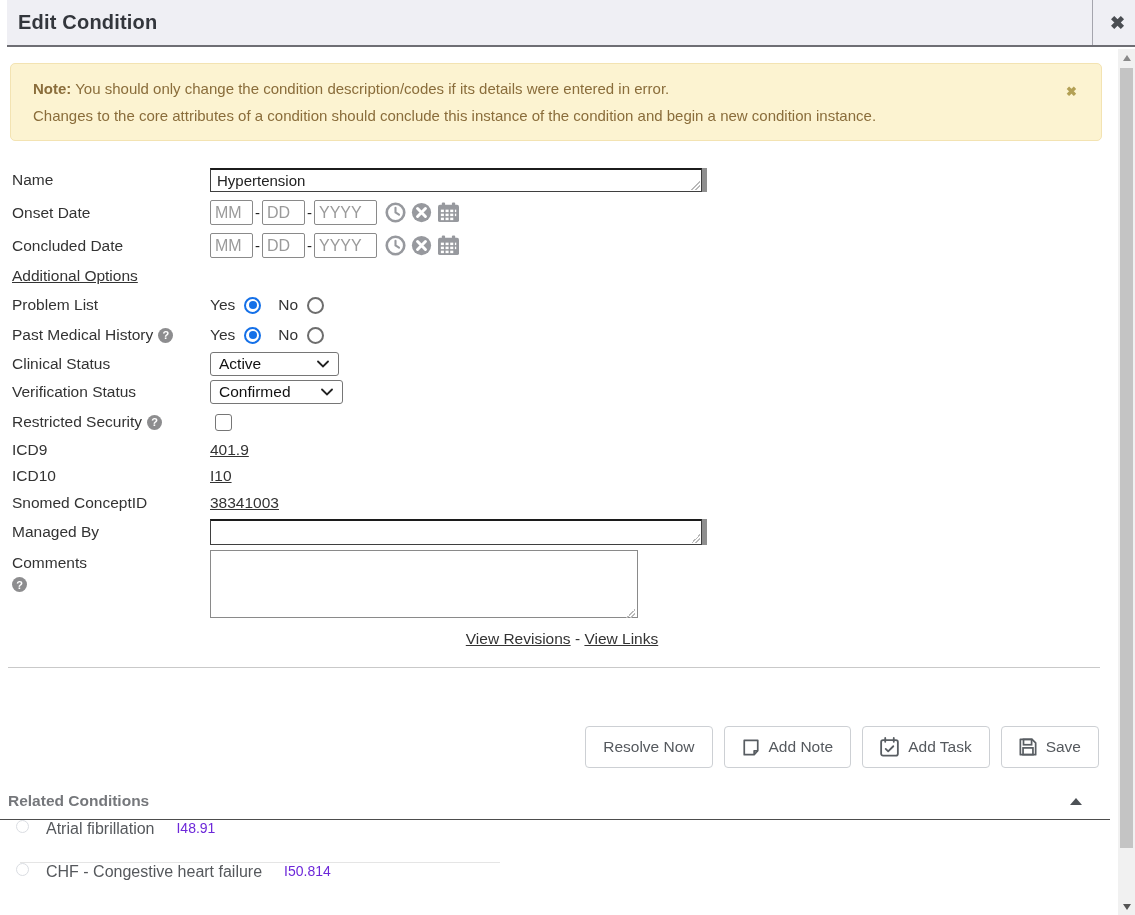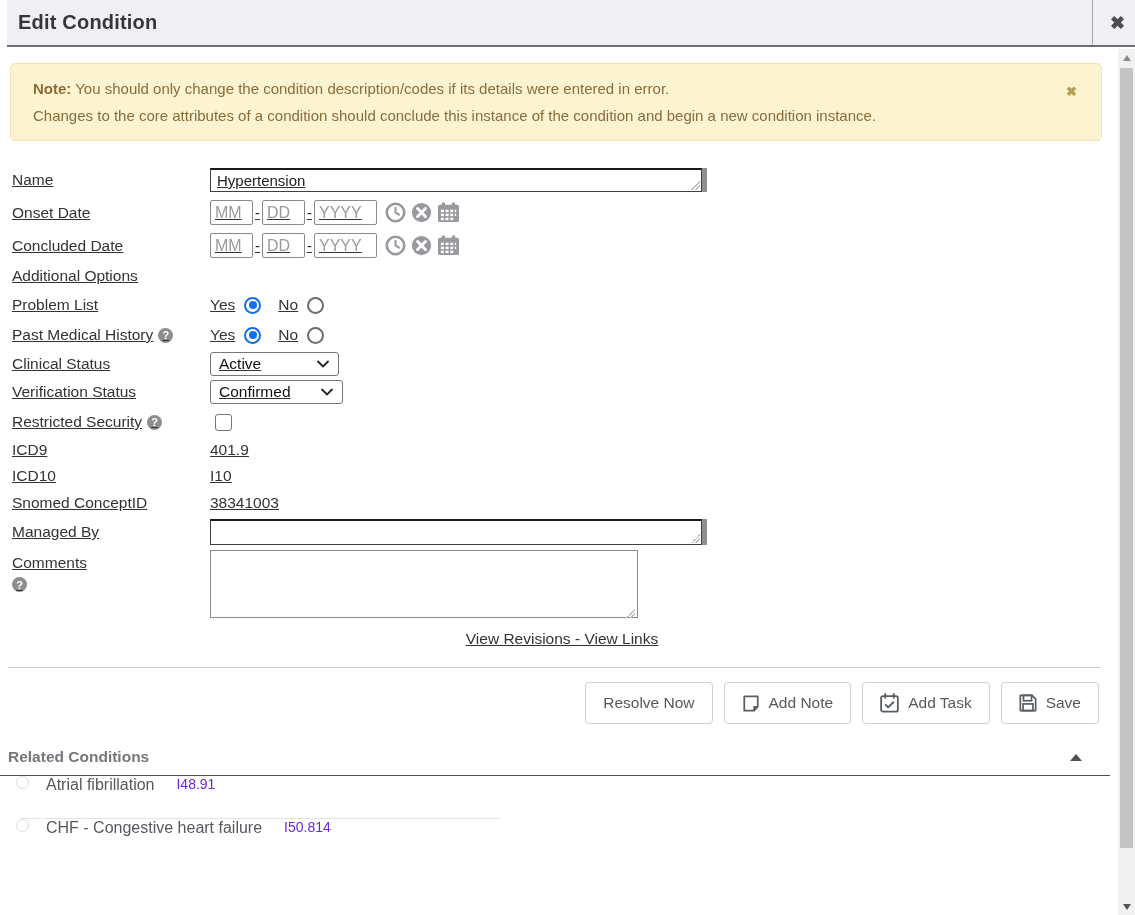--- a/index.html
+++ b/index.html
@@ -14,21 +14,21 @@
 
   
   .body-area { position:absolute; top:49px; left:0; width:1118px; bottom:0; background:#fff; overflow:hidden; }
 
   
   .note-banner { position:relative; margin:14px 16px 0 10px; background:#fcf3d1; border:1px solid #f3e3b2; border-radius:5px; padding:11px 44px 11px 22px; color:#8a6d3b; font-size:15px; line-height:27px; }
   .note-banner b { font-weight:bold; }
   .banner-close { position:absolute; top:21px; right:24px; font-size:16px; font-weight:bold; color:#b3a055; cursor:pointer; line-height:14px; }
 
   
-  .form { margin-top:27px; padding-left:12px;text-decoration:underline; }
+  .form { margin-top:27px; padding-left:12px; }
   .frow { display:flex; align-items:flex-start; }
   .flabel { width:198px; flex:none; font-size:15.5px; color:#333; display:flex; align-items:center; gap:5px; }
   .fvalue { display:flex; align-items:center; }
 
   .help { width:15px; height:15px; border-radius:50%; background:#8d8d8f; color:#fff; font-size:11px; font-weight:bold; display:inline-flex; align-items:center; justify-content:center; flex:none; }
 
   
   .big-input-wrap { position:relative; display:flex; }
   .big-input { width:492px; height:24px; border:1px solid #3f3f3f; border-top:2px solid #1c1c1c; background:#fff; font-size:15px; padding:0 6px; font-family:"Liberation Sans",sans-serif; color:#222; }
   .big-input.tall { height:26px; border-top-width:2px; }
@@ -64,21 +64,21 @@
   .ta-wrap .grip { right:3px; bottom:4px; }
 
   .center-line { text-align:center; font-size:15.5px; color:#333; width:1100px; }
   .last-edited { margin-top:11px; }
   .view-links { margin-top:8px; }
 
   .divider { margin:19px 0 0 8px; width:1092px; border-top:1px solid #c9c9c9; }
 
   
   .btn-row { margin-top:14px; display:flex; justify-content:flex-end; gap:11px; padding-right:19px; }
-  .btn { height:42px; background:#fff; border:1px solid #cdd0d4; border-radius:4px; font-size:15.5px; color:#55595e; display:flex; align-items:center; padding:0 17px; gap:9px; cursor:pointer; font-family:"Liberation Sans",sans-serif; }
+  .btn { height:42px; background:#fff; border:1px solid #cdd0d4; border-radius:4px; font-size:15.5px; color:#55595e; display:flex; align-items:center; padding:0 17px; gap:9px; cursor:pointer; font-family:"Liberation Sans",sans-serif;margin-top:44px; }
   .btn svg { display:block; }
 
   
   .related { margin-top:21px; }
   .rel-header { display:flex; align-items:center; justify-content:space-between; padding:0 36px 0 8px; height:24px; }
   .rel-title { font-size:15.5px; font-weight:bold; color:#75777b; }
   .tri-up { width:0; height:0; border-left:6px solid transparent; border-right:6px solid transparent; border-bottom:7px solid #4d5156; cursor:pointer; }
   .rel-divider { margin:6px 0 0 0; width:1110px; border-top:1px solid #4d4d4d; }
   .rel-item { display:flex; height:42px; padding-left:16px; cursor:pointer;gap:8px; }
   .rel-circle { width:13px; height:13px; border-radius:50%; border:1px solid #dadde2; flex:none; }

